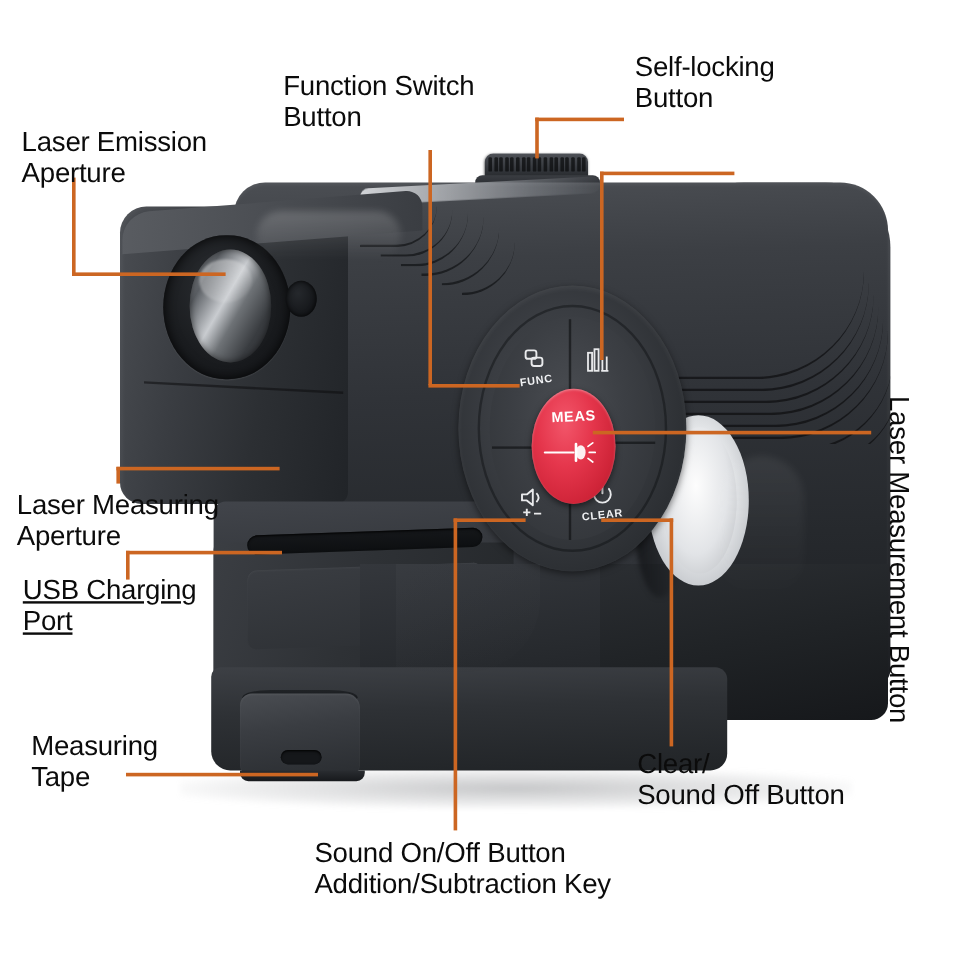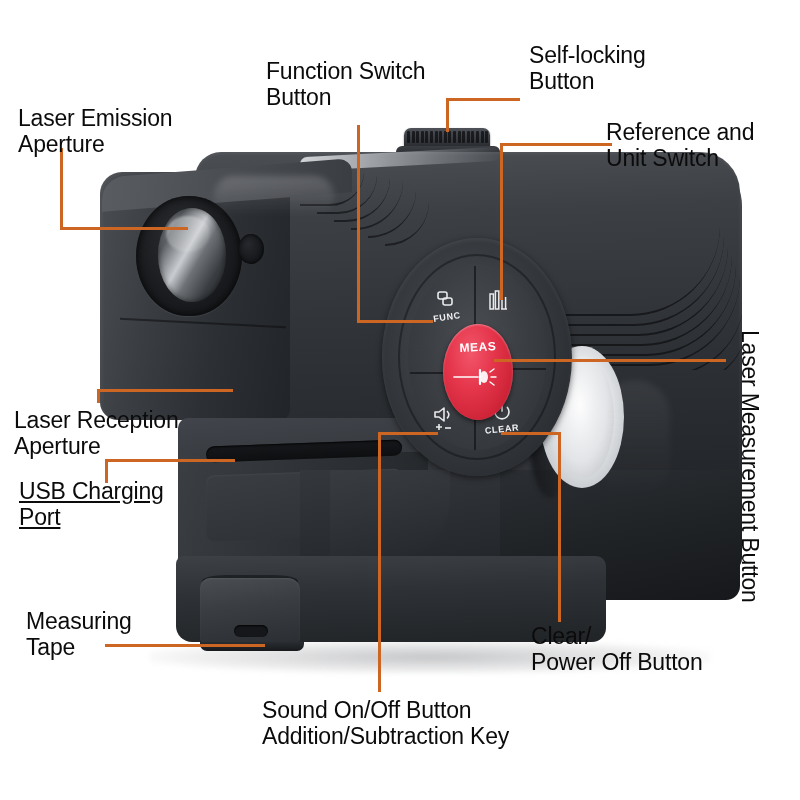--- a/index.html
+++ b/index.html
@@ -486,39 +486,37 @@
 
   <div class="leader h" style="left:378px; top:432px; width:60px;"></div>
   <div class="leader v" style="left:378px; top:432px; height:260px;"></div>
 
   <div class="leader h" style="left:501px; top:432px; width:60px;"></div>
   <div class="leader v" style="left:558px; top:432px; height:190px;"></div>
 
   <div class="label" style="left:18px; top:105px;">Laser Emission
 Aperture</div>
 
-  <div class="label" style="left:236px; top:58px;margin-left:30px;">Function Switch
+  <div class="label" style="left:236px; top:58px;">Function Switch
 Button</div>
 
   <div class="label" style="left:529px; top:42px;">Self-locking
 Button</div>
 
-  <div class="label" style="left:606px; top:119px;">Reference and
-Unit Switch</div>
 
   <div class="label vertical" style="left:737px; top:330px;">Laser Measurement Button</div>
 
-  <div class="label" style="left:14px; top:407px;">Laser Reception
+  <div class="label" style="left:14px; top:407px;">Laser Measuring
 Aperture</div>
 
   <div class="label" style="left:19px; top:478px;text-decoration:underline;">USB Charging
 Port</div>
 
   <div class="label" style="left:26px; top:608px;">Measuring
 Tape</div>
 
   <div class="label" style="left:262px; top:697px;">Sound On/Off Button
 Addition/Subtraction Key</div>
 
   <div class="label" style="left:531px; top:623px;">Clear/
-Power Off Button</div>
+Sound Off Button</div>
 
 </div>
 
 </body></html>

